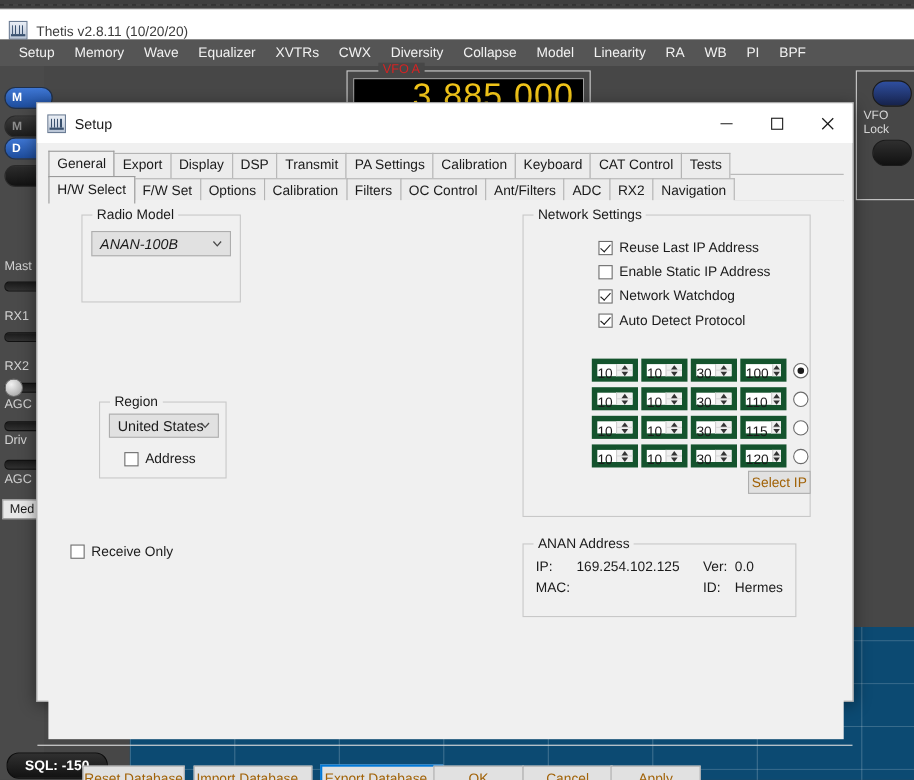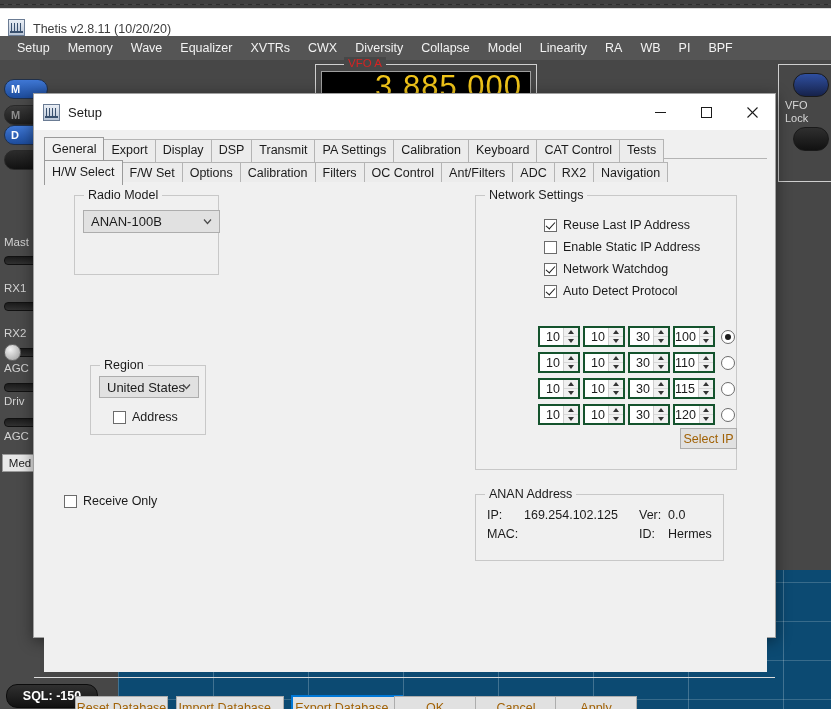--- a/index.html
+++ b/index.html
@@ -210,21 +210,21 @@
     box-sizing: border-box; margin-right: 6px; position: relative; flex: 0 0 auto;
   }
   .cb.checked::after {
     content: ""; position: absolute; left: 3px; top: 0px; width: 4px; height: 8px;
     border: solid #1b1b1b; border-width: 0 1.6px 1.6px 0; transform: rotate(42deg);
   }
 
   
   .nud {
     position: absolute; width: 42px; height: 21px; background: #fff;
-    border: 2px solid #14532d; box-sizing: border-box; display: flex;
+    border: 5px solid #14532d; box-sizing: border-box; display: flex;
   }
   .nud .val {
     flex: 1; text-align: right; font-size: 12.5px; color: #1b1b1b;
     padding-right: 3px; line-height: 19px;
   }
   .nud .spin {
     width: 14px; border-left: 1px solid #cfcfcf; display: flex; flex-direction: column;
     background: #f0f0f0;
   }
   .nud .spin div {
@@ -392,21 +392,21 @@
       <div class="tab">Ant/Filters</div>
       <div class="tab">ADC</div>
       <div class="tab">RX2</div>
       <div class="tab">Navigation</div>
     </div>
 
     <div class="tabpage">
 
       <div class="group" style="left:30px; top:13px; width:145px; height:80px;">
         <div class="legend">Radio Model</div>
-        <div class="combo" style="left:8px; top:14px; width:137px; height:23px;">
+        <div class="combo" style="left:8px; top:14px; width:127px; height:23px;font-style:italic;">
           <span>ANAN-100B</span>
           <span class="arrow">
             <svg width="9" height="9" viewBox="0 0 9 9">
                 <polyline points="1,2.5 4.5,6.5 8,2.5" fill="none" stroke="#4a4a4a" stroke-width="1.2"></polyline>
               </svg>
           </span>
         </div>
       </div>
 
       <div class="group" style="left:46px; top:183px; width:116px; height:70px;">

